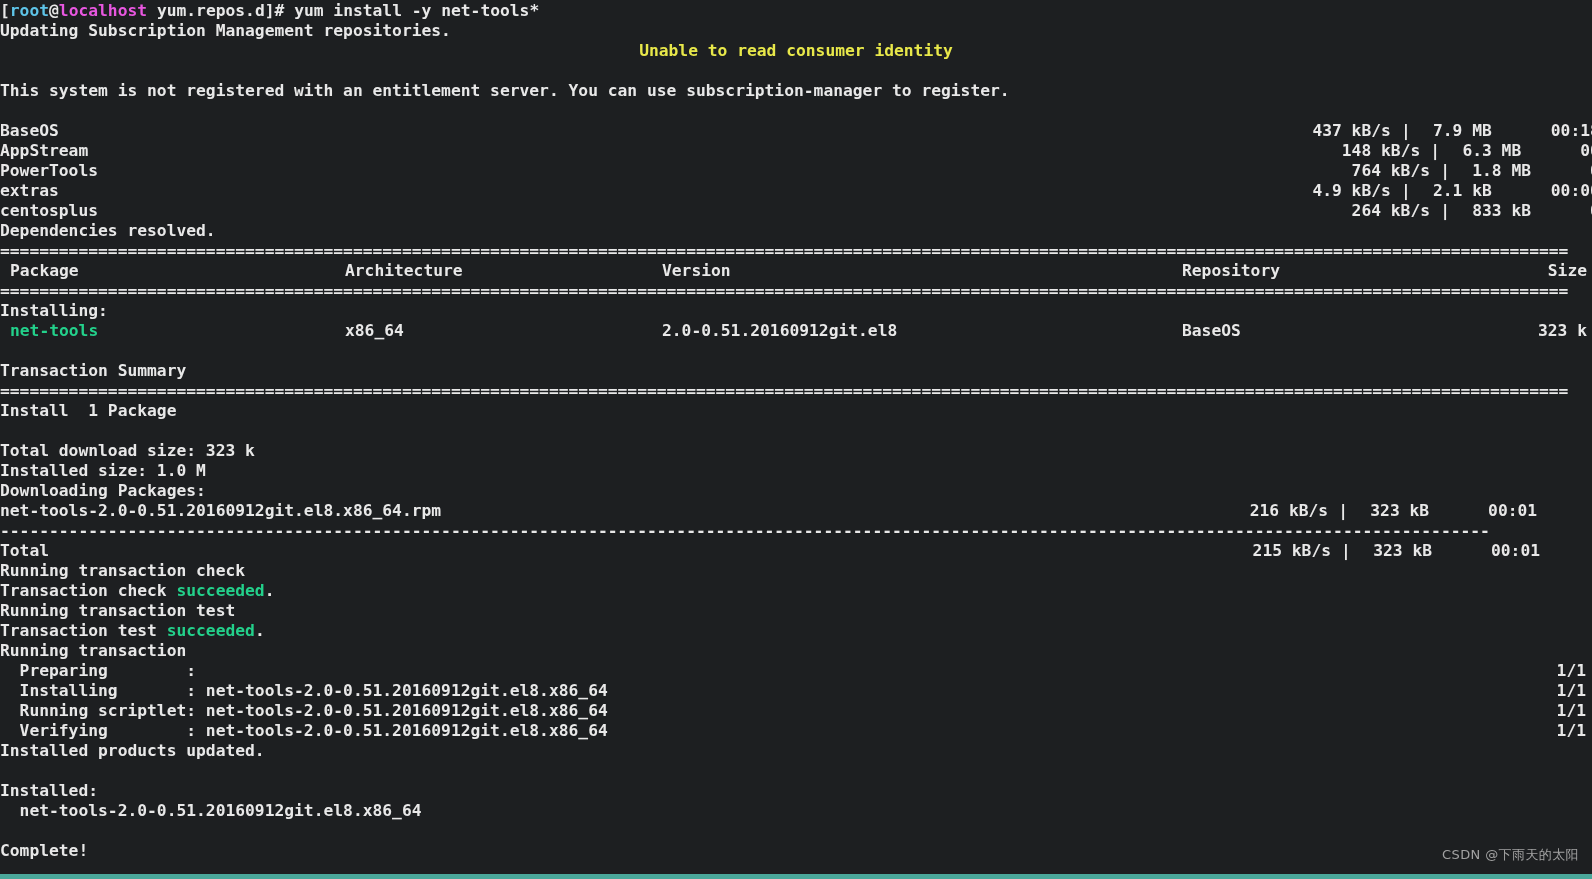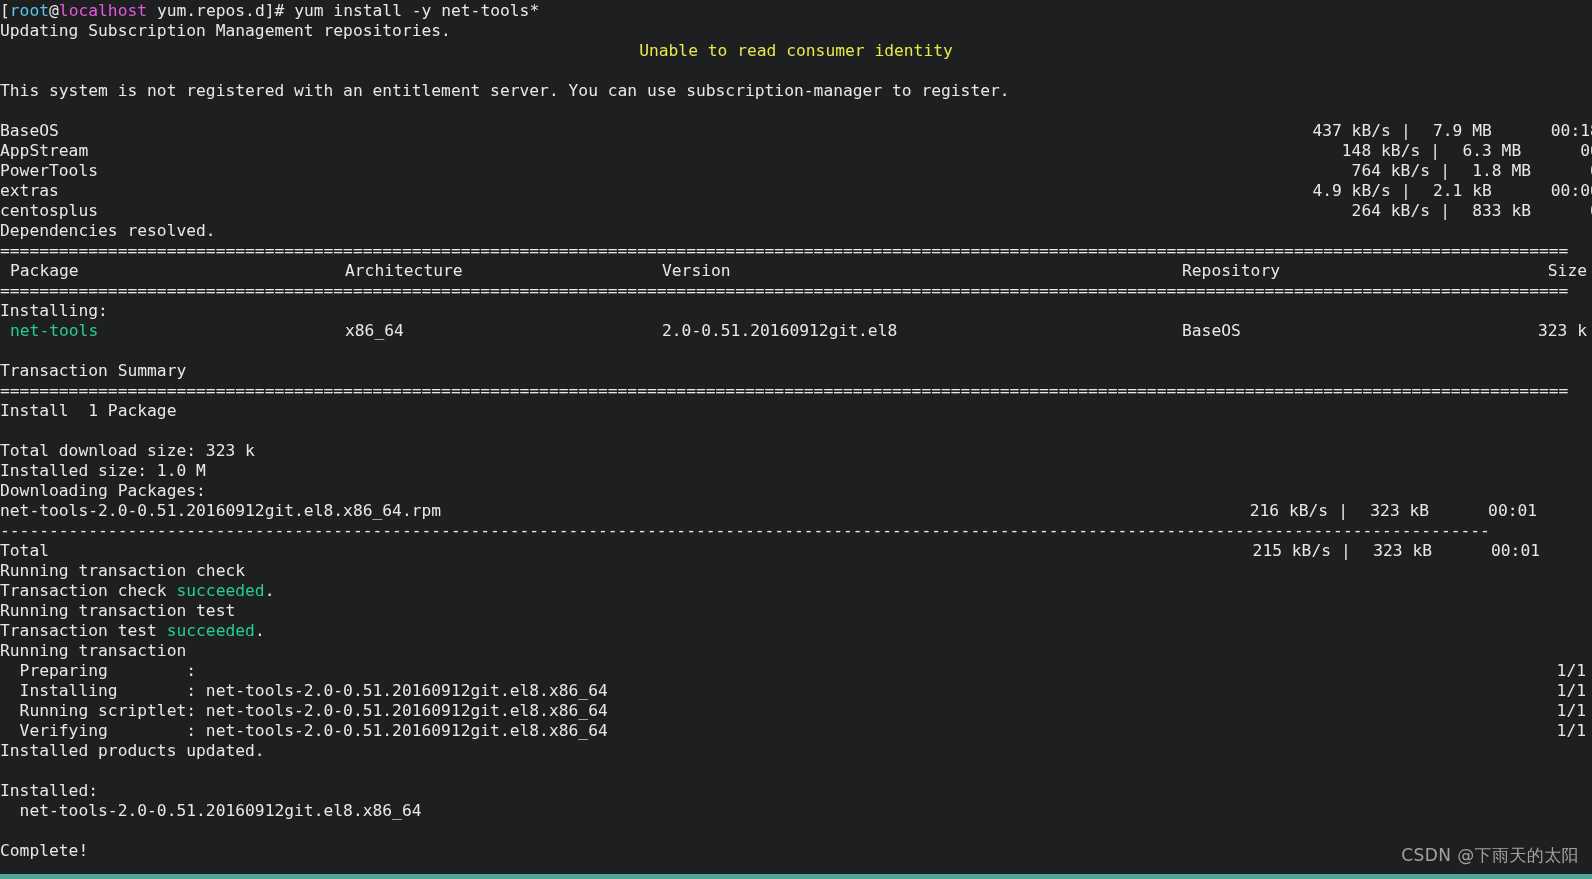--- a/index.html
+++ b/index.html
@@ -25,40 +25,41 @@
   #screen {
     font-family: "DejaVu Sans Mono", "Liberation Mono", monospace;
     font-size: 16.3px;
     line-height: 20px;
     letter-spacing: 0px;
     color: #e8e8e8;
     white-space: pre;
     margin: 0;
     padding: 0;
     display: block;
+    font-weight: bold;
   }
   .row {
     display: block;
     height: 20px;
     line-height: 20px;
     white-space: pre;
   }
   .c-white   { color: #e8e8e8; }
   .c-cyan    { color: #5ec4e8; }
   .c-magenta { color: #e857e0; }
   .c-yellow  { color: #e8e84a; text-align: center; }
   .c-green   { color: #23d18b; }
 
   #watermark {
     position: absolute;
     right: 13px;
     bottom: 14px;
     color: #a9a9a9;
     font-family: "DejaVu Sans", "Liberation Sans", sans-serif;
-    font-size: 17px;
+    font-size: 13px;
     line-height: 20px;
     letter-spacing: 0.4px;
     white-space: pre;
     pointer-events: none;
     opacity: 0.95;
   }
   #bottom-bar {
     position: absolute;
     left: 0;
     bottom: 0;

